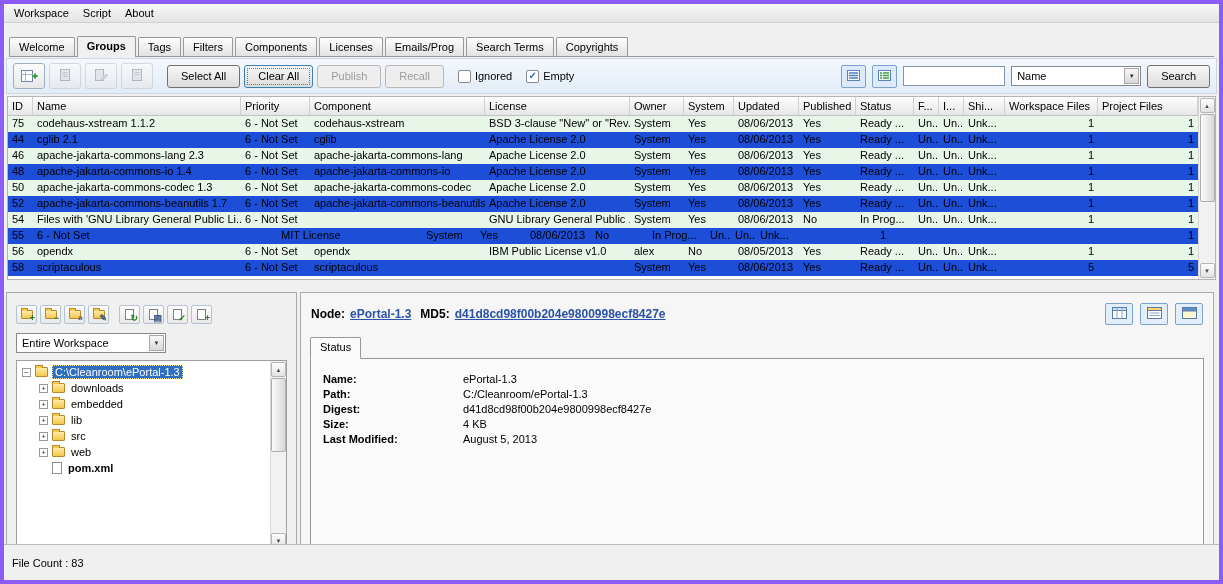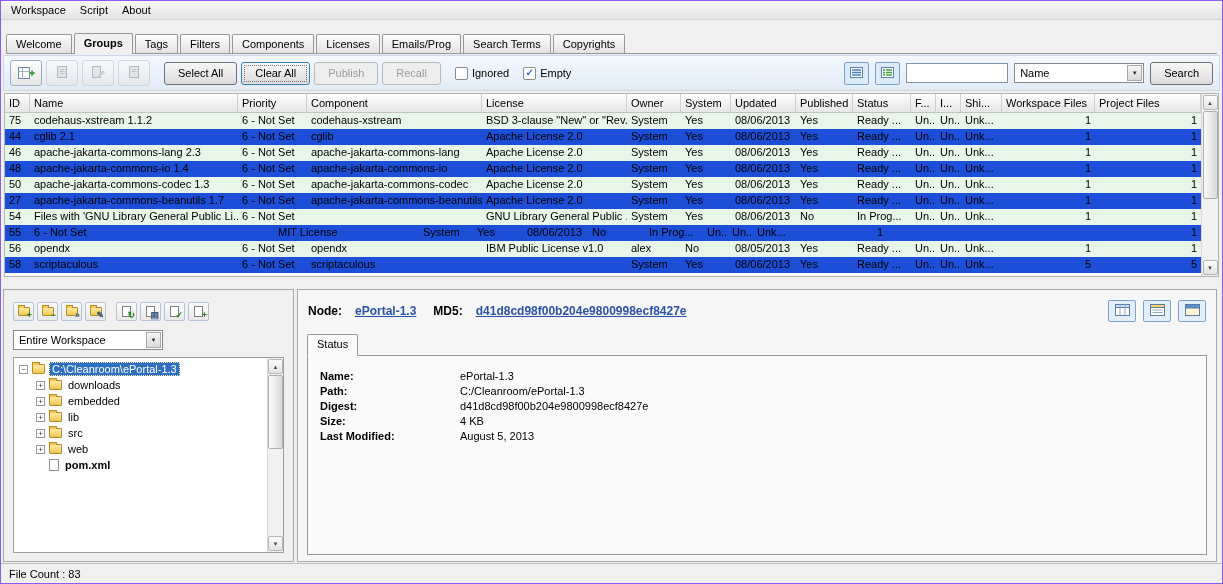--- a/index.html
+++ b/index.html
@@ -1,18 +1,18 @@
 <!DOCTYPE html>
 <html><head>
 <meta charset="utf-8">
 <style>
   *{box-sizing:border-box;margin:0;padding:0}
   html,body{width:1223px;height:584px;overflow:hidden}
   body{font-family:"Liberation Sans",sans-serif;font-size:11px;color:#000;background:#f0f0f0}
-  .app{position:relative;width:1223px;height:584px;background:#f0f0f0;border:1px solid #8b5cf6;overflow:hidden}
+  .app{position:relative;width:1223px;height:584px;background:#f0f0f0;border:4px solid #8b5cf6;overflow:hidden}
 
   
   .menubar{position:absolute;top:0;left:0;right:0;height:19px;background:linear-gradient(#f7f7f7,#e5e4e4);border-bottom:1px solid #d2d2d2;display:flex;align-items:center;padding:0 3px}
   .menu-item{padding:2px 7px;cursor:default}
 
   
   .tabstrip{position:absolute;top:30px;left:5px;right:5px;height:23px;display:flex;align-items:flex-end;border-bottom:1px solid #989898}
   .tab{border:1px solid #989898;border-bottom:none;border-radius:2px 2px 0 0;padding:3px 9px;background:linear-gradient(#fdfdfd,#e2e2e2);margin-right:2px;white-space:nowrap;cursor:default}
   .tab.selected{background:#f0f0f0;font-weight:bold;padding-bottom:5px;margin-bottom:-1px}
 
@@ -64,33 +64,33 @@
   .tnode.child{padding-left:22px}
   .expander{width:9px;height:9px;border:1px solid #989898;background:#fff;font-size:8px;line-height:7px;text-align:center;color:#333;flex-shrink:0}
   .folder-icon{width:13px;height:10px;background:linear-gradient(#ffe9a6,#f2c84e);border:1px solid #b8892a;border-radius:1px;position:relative;flex-shrink:0}
   .folder-icon::before{content:"";position:absolute;top:-3px;left:-1px;width:6px;height:2px;background:#f2c84e;border:1px solid #b8892a;border-bottom:none}
   .file-icon{width:10px;height:12px;background:#fff;border:1px solid #909090;flex-shrink:0}
   .tlabel{padding:0 2px}
   .tlabel.selected{background:#2f6fc1;color:#fff;border:1px dotted #ffe79c}
   .tlabel.bold{font-weight:bold}
 
   .rightpanel{position:absolute;top:288px;left:296px;right:5px;bottom:21px;border:1px solid #a9a9a9;background:#f6f6f6;padding:6px 9px;display:flex;flex-direction:column}
-  .rp-header{display:flex;align-items:center;gap:13px;font-size:12px;padding:4px 1px 12px}
+  .rp-header{display:flex;align-items:center;gap:5px;font-size:12px;padding:4px 1px 12px}
   .rp-lbl{font-weight:bold}
   .rp-link{color:#2a52a8;text-decoration:underline;font-weight:bold;cursor:pointer}
   .rp-actions{margin-left:auto;display:flex;gap:7px}
   .rp-actbtn{width:28px;height:22px;border:1px solid #7ba2cc;background:#e2eefb;border-radius:2px;display:flex;align-items:center;justify-content:center}
   .rp-tabstrip{display:flex;align-items:flex-end;border-bottom:1px solid #989898;height:22px}
   .rp-tabstrip .tab.selected{background:#fafafa;border-bottom:1px solid #fafafa;font-weight:normal}
   .rp-content{flex:1;border:1px solid #989898;border-top:none;background:#fafafa;padding:14px 12px;overflow:hidden}
   .frow{display:flex;margin-bottom:3px}
   .frow.gap{margin-top:9px}
   .flabel{width:140px;font-weight:bold;flex-shrink:0}
 
-  .statusbar{position:absolute;left:0;right:0;bottom:0;height:20px;border-top:1px solid #bdbdbd;background:#f0f0f0;display:flex;align-items:center;padding:0 8px}
+  .statusbar{position:absolute;left:0;right:0;bottom:0;height:36px;border-top:1px solid #bdbdbd;background:#f0f0f0;display:flex;align-items:center;padding:0 8px}
 </style>
 </head>
 <body>
 
 <div class="app">
 
   <div class="menubar" id="menubar">
       <span class="menu-item">Workspace</span>
       <span class="menu-item">Script</span>
       <span class="menu-item">About</span>
@@ -274,21 +274,21 @@
             <div class="td" style="width: 65px;">08/06/2013</div>
             <div class="td" style="width: 57px;">Yes</div>
             <div class="td" style="width: 58px;">Ready ...</div>
             <div class="td" style="width: 25px;">Un...</div>
             <div class="td" style="width: 25px;">Un...</div>
             <div class="td" style="width: 41px;">Unk...</div>
             <div class="td num" style="width: 93px;">1</div>
             <div class="td num" style="flex: 1 1 0%;">1</div>
           </div>
           <div class="tr alt">
-            <div class="td" style="width: 25px;">27</div>
+            <div class="td" style="width: 25px;">52</div>
             <div class="td" style="width: 208px;">apache-jakarta-commons-beanutils 1.7</div>
             <div class="td" style="width: 69px;">6 - Not Set</div>
             <div class="td" style="width: 175px;">apache-jakarta-commons-beanutils</div>
             <div class="td" style="width: 145px;">Apache License 2.0</div>
             <div class="td" style="width: 54px;">System</div>
             <div class="td" style="width: 50px;">Yes</div>
             <div class="td" style="width: 65px;">08/06/2013</div>
             <div class="td" style="width: 57px;">Yes</div>
             <div class="td" style="width: 58px;">Ready ...</div>
             <div class="td" style="width: 25px;">Un...</div>

